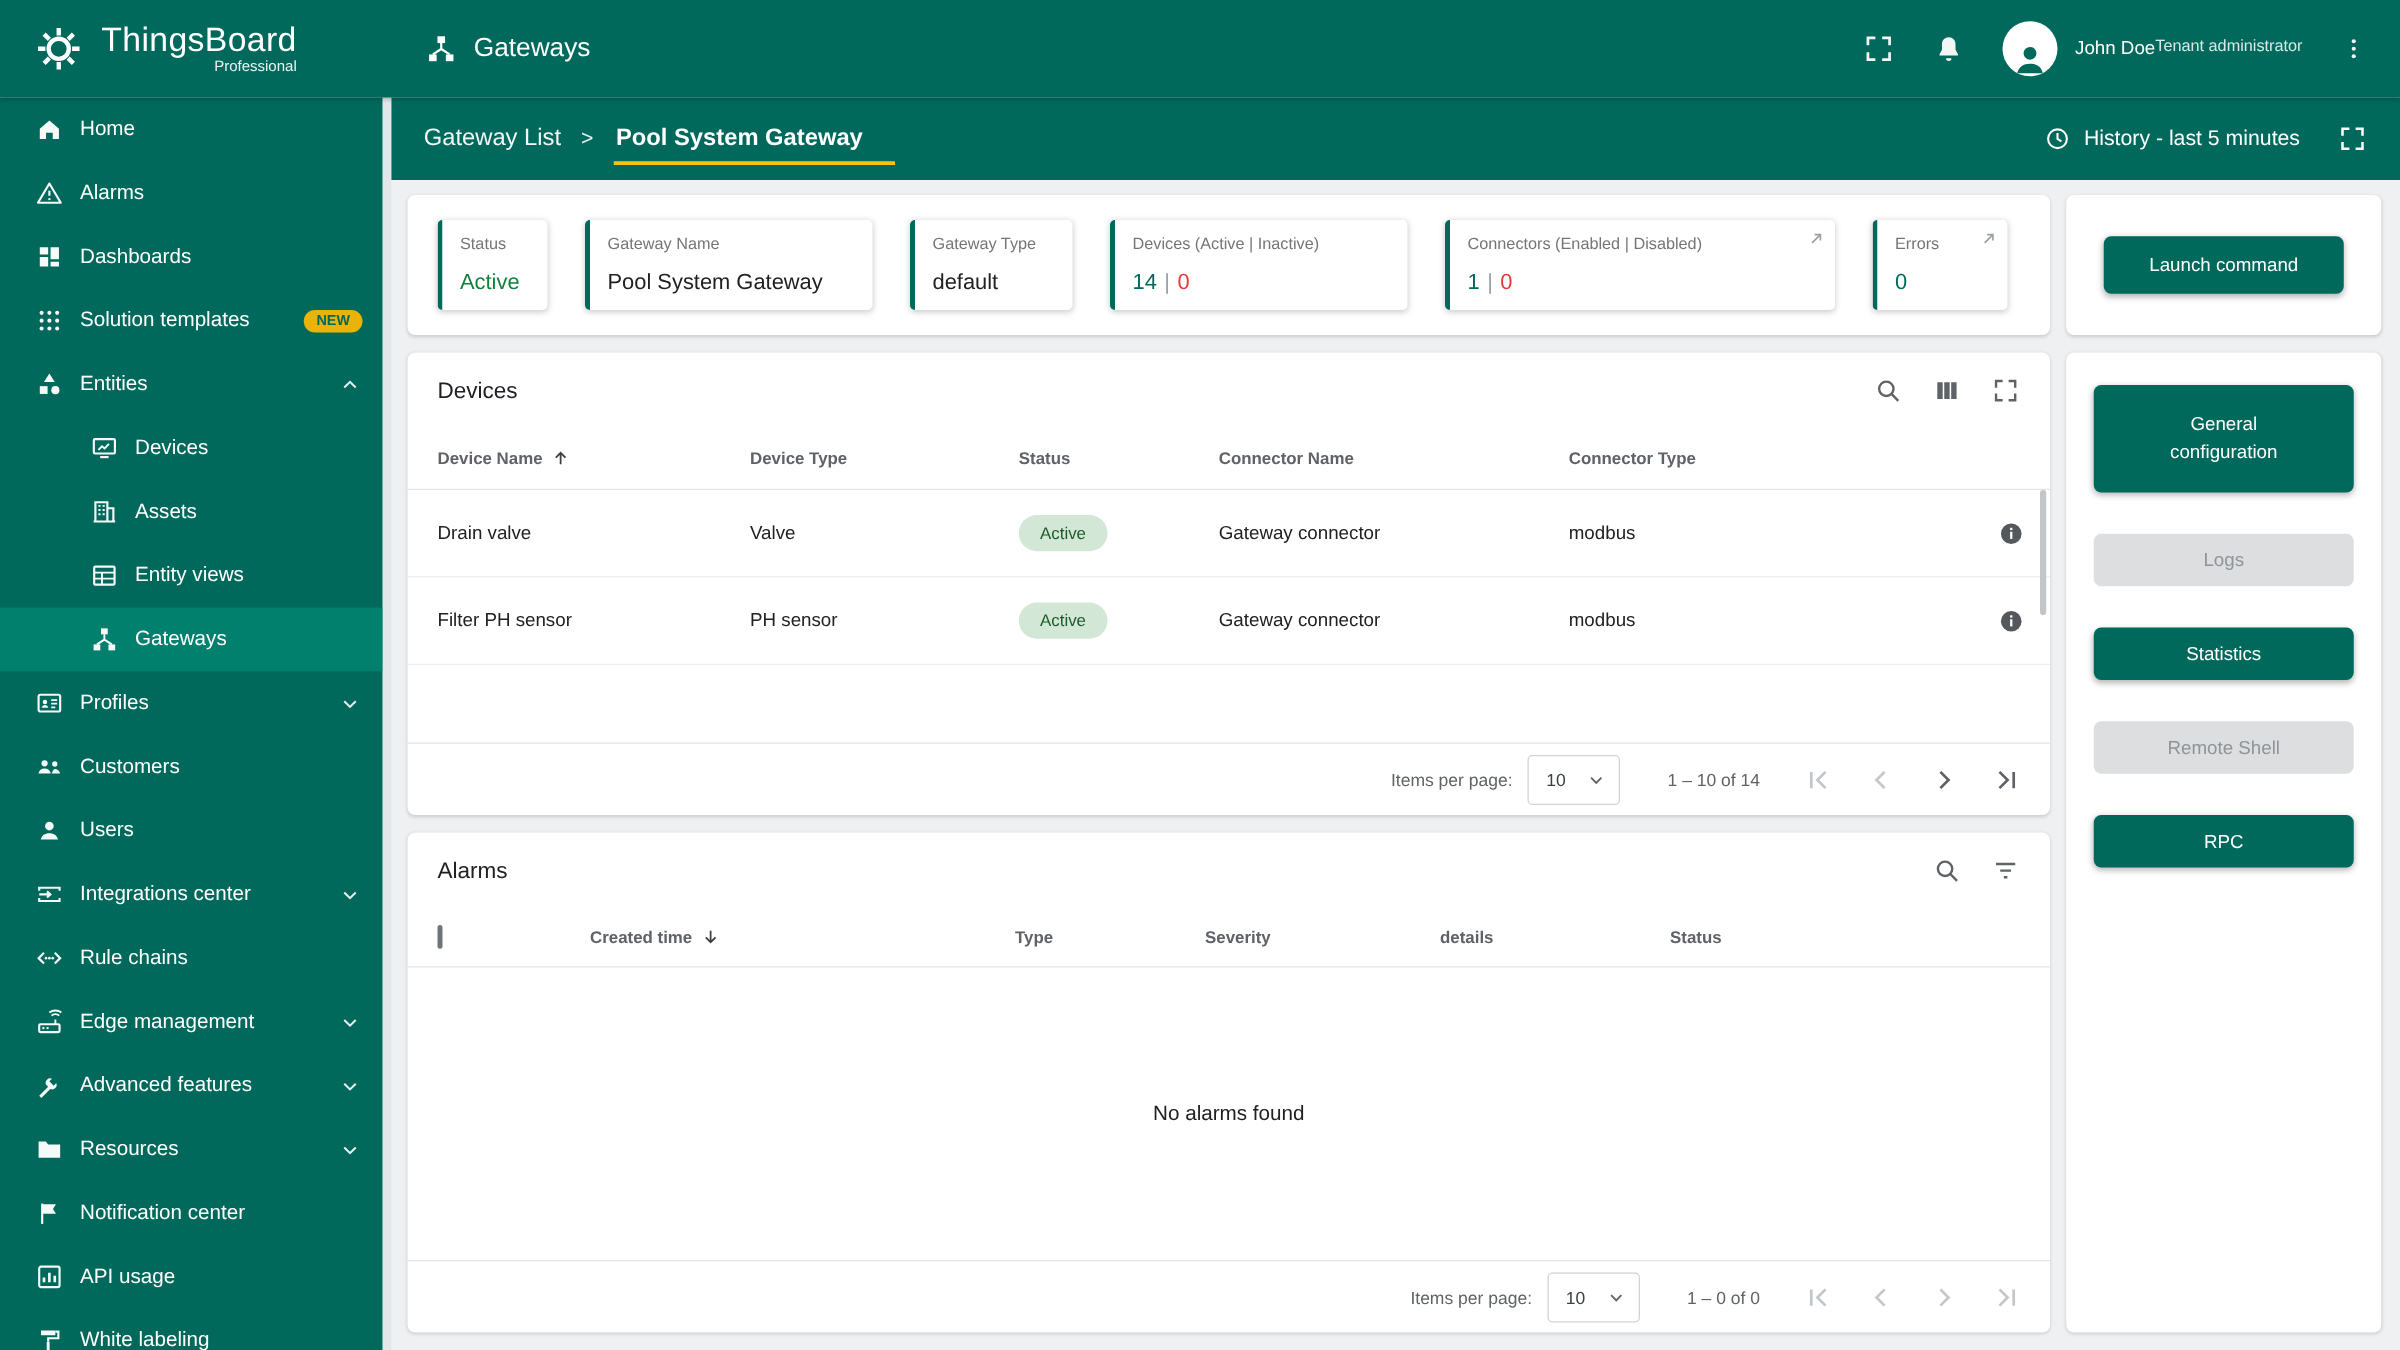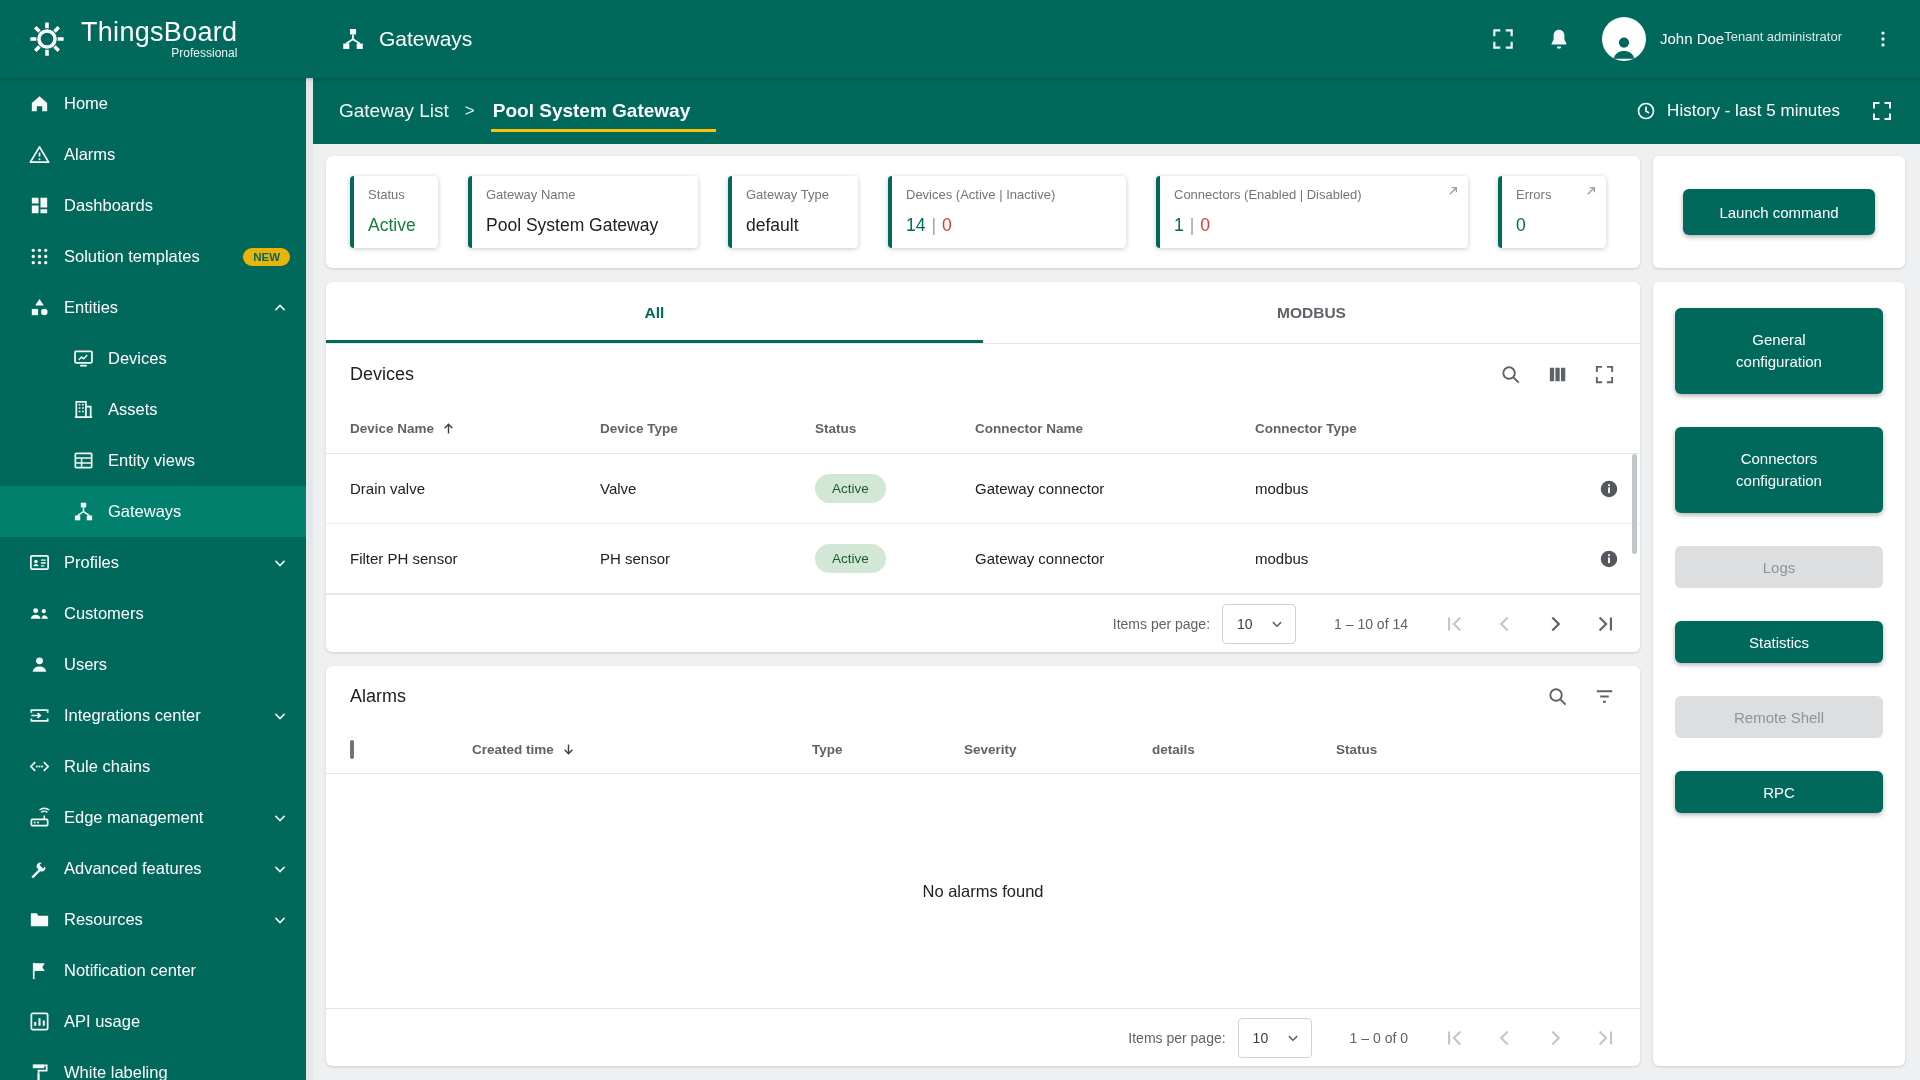--- a/index.html
+++ b/index.html
@@ -543,24 +543,20 @@
       <div class="stat-card w6">
         <span class="stat-label">Errors</span>
         <span class="stat-value v-teal">0</span>
         <svg class="stat-open">
             <use href="#i-open"></use>
           </svg>
       </div>
     </section>
 
     <section class="card tabs-card">
-      <div class="tabs-row">
-        <div class="tab active">All</div>
-        <div class="tab">MODBUS</div>
-      </div>
       <div class="sec-head">
         <span class="sec-title">Devices</span>
         <div class="sec-icons">
           <svg>
               <use href="#i-search"></use>
             </svg>
           <svg>
               <use href="#i-cols"></use>
             </svg>
           <svg>
@@ -686,20 +682,19 @@
       </div>
     </section>
   </div>
 
   <div class="right-col">
     <section class="card launch-card">
       <button class="btn btn-teal launch-btn">Launch command</button>
     </section>
     <section class="card actions-card">
       <button class="btn btn-teal act-big">General configuration</button>
-      <button class="btn btn-teal act-big">Connectors configuration</button>
       <button class="btn btn-gray act-small">Logs</button>
       <button class="btn btn-teal act-small">Statistics</button>
       <button class="btn btn-gray act-small">Remote Shell</button>
       <button class="btn btn-teal act-small">RPC</button>
     </section>
   </div>
 </main>
 
 </body></html>

